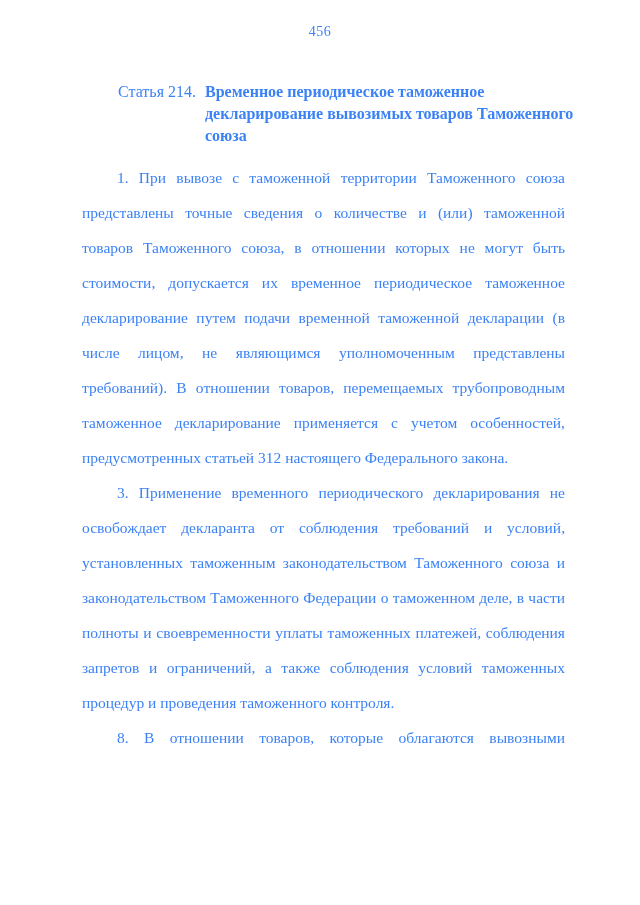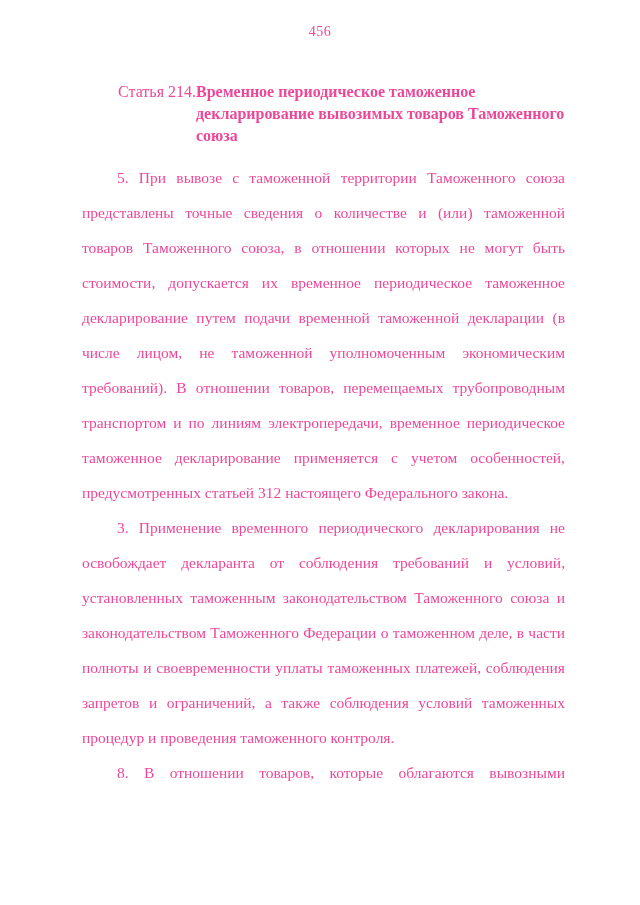--- a/index.html
+++ b/index.html
@@ -5,21 +5,21 @@
   html, body {
     margin: 0;
     padding: 0;
     background: #ffffff;
   }
   .page {
     position: relative;
     width: 640px;
     height: 905px;
     background: #ffffff;
-    color: #ec4899;
+    color: #3b82f6;
     font-family: "Liberation Serif", serif;
     font-size: 15.5px;
     overflow: hidden;
   }
   .page-number {
     position: absolute;
     top: 24px;
     left: 0;
     width: 640px;
     text-align: center;
@@ -30,21 +30,21 @@
     position: absolute;
     top: 81px;
     left: 118px;
     display: flex;
     align-items: flex-start;
     line-height: 22px;
     font-size: 16px;
   }
   .heading-label {
     white-space: nowrap;
-    margin-right: 0;
+    margin-right: 9px;
     font-weight: normal;
   }
   .heading-title .heading-line {
     font-weight: bold;
     white-space: nowrap;
   }
   .body-text {
     position: absolute;
     top: 160px;
     left: 82px;
@@ -74,28 +74,27 @@
   <div class="heading">
     <span class="heading-label">Статья 214.</span>
     <div class="heading-title" id="heading-title">
         <div class="heading-line">Временное периодическое таможенное</div>
         <div class="heading-line">декларирование вывозимых товаров Таможенного</div>
         <div class="heading-line">союза</div>
       </div>
   </div>
 
   <div class="body-text" id="doc-body">
-      <div class="text-line first-line">5. При вывозе с таможенной территории Таможенного союза</div>
+      <div class="text-line first-line">1. При вывозе с таможенной территории Таможенного союза</div>
       <div class="text-line">представлены точные сведения о количестве и (или) таможенной</div>
       <div class="text-line">товаров Таможенного союза, в отношении которых не могут быть</div>
       <div class="text-line">стоимости, допускается их временное периодическое таможенное</div>
       <div class="text-line">декларирование путем подачи временной таможенной декларации (в том</div>
-      <div class="text-line">числе лицом, не таможенной уполномоченным экономическим</div>
+      <div class="text-line">числе лицом, не являющимся уполномоченным представлены</div>
       <div class="text-line">требований). В отношении товаров, перемещаемых трубопроводным</div>
-      <div class="text-line">транспортом и по линиям электропередачи, временное периодическое</div>
       <div class="text-line">таможенное декларирование применяется с учетом особенностей,</div>
       <div class="text-line last-left">предусмотренных статьей 312 настоящего Федерального закона.</div>
       <div class="text-line first-line">3. Применение временного периодического декларирования не</div>
       <div class="text-line">освобождает декларанта от соблюдения требований и условий,</div>
       <div class="text-line">установленных таможенным законодательством Таможенного союза и</div>
       <div class="text-line">законодательством Таможенного Федерации о таможенном деле, в части</div>
       <div class="text-line">полноты и своевременности уплаты таможенных платежей, соблюдения</div>
       <div class="text-line">запретов и ограничений, а также соблюдения условий таможенных</div>
       <div class="text-line last-left">процедур и проведения таможенного контроля.</div>
       <div class="text-line first-line">8. В отношении товаров, которые облагаются вывозными</div>

